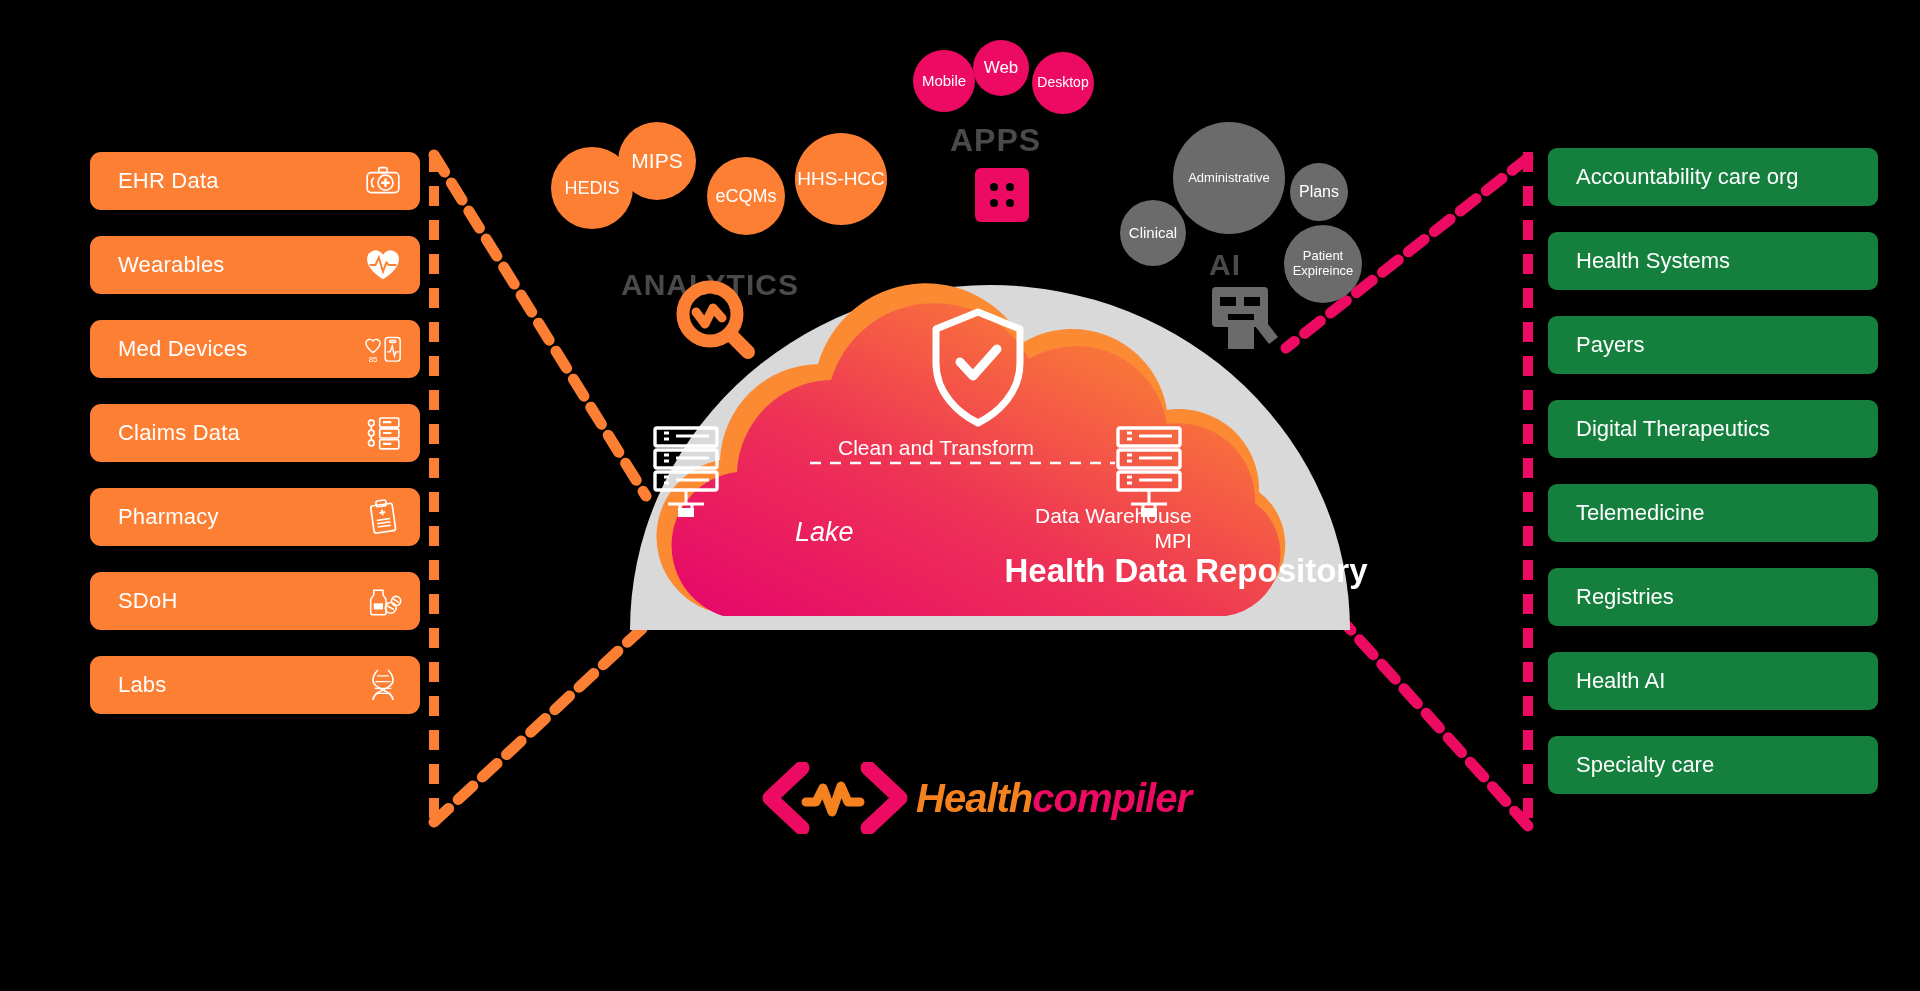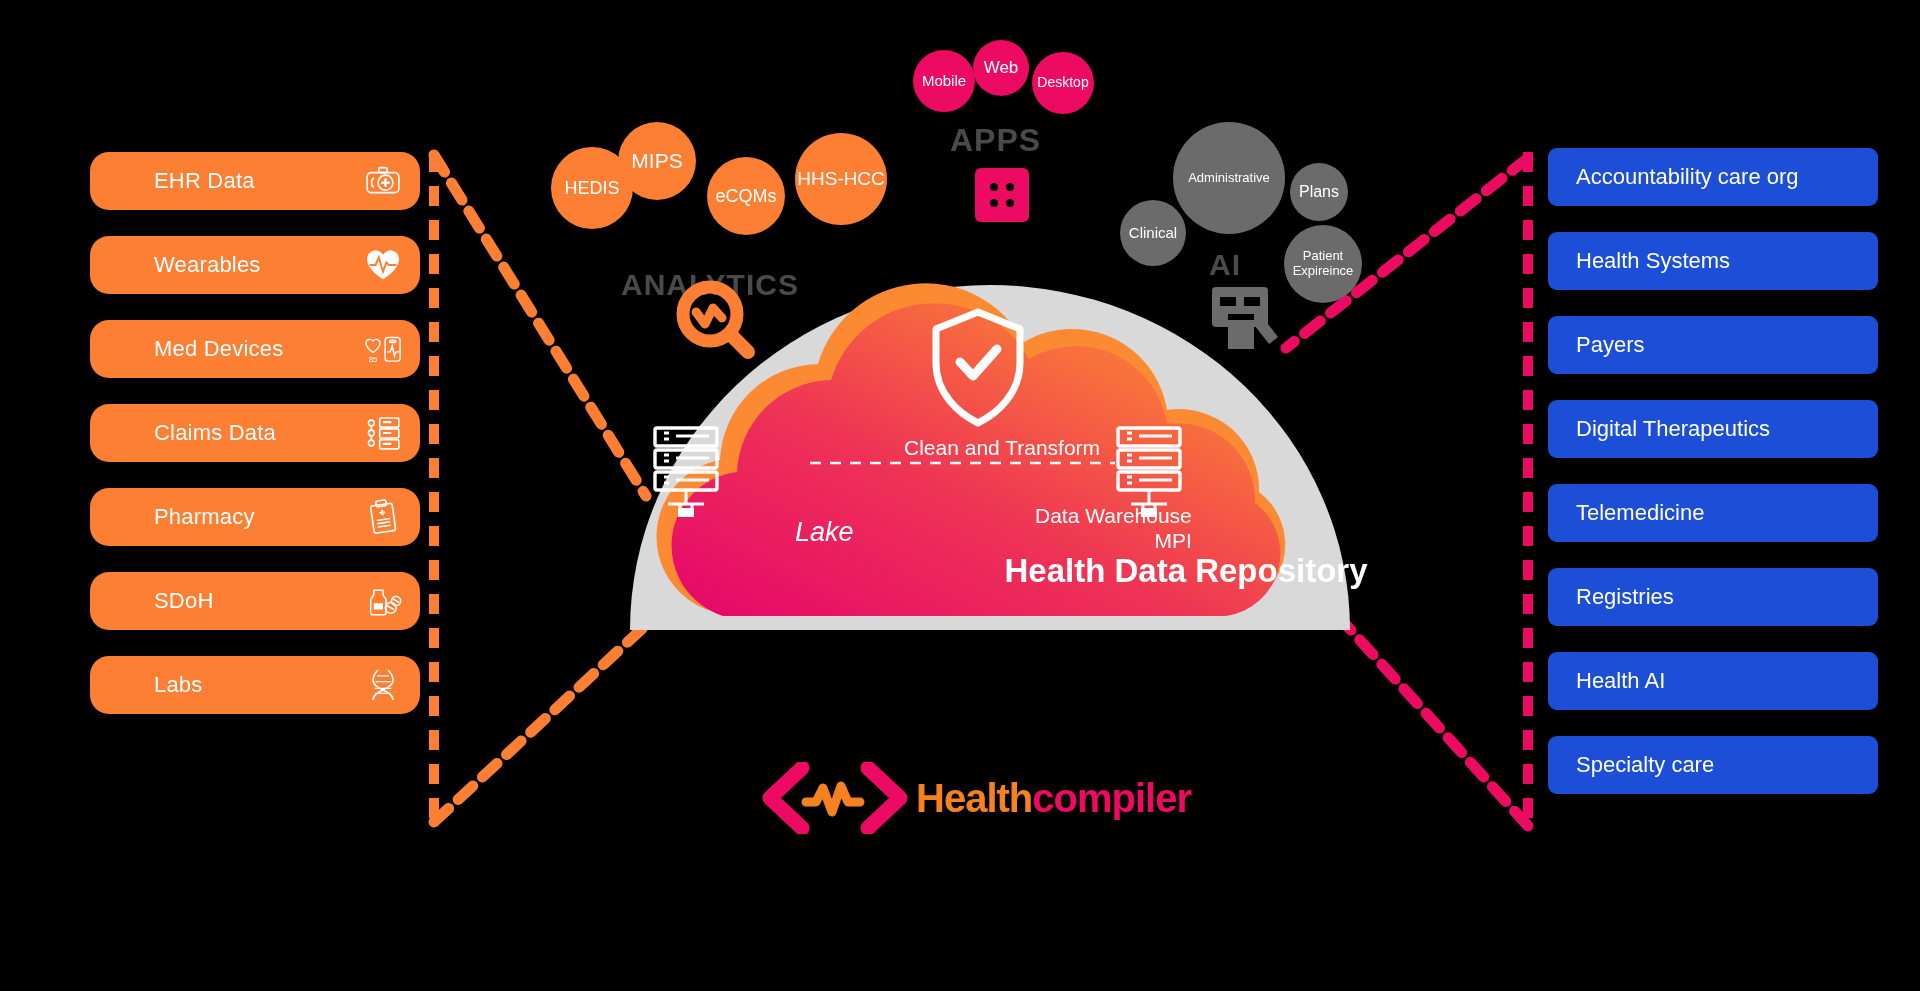--- a/index.html
+++ b/index.html
@@ -2,32 +2,32 @@
 <html><head>
 <meta charset="utf-8">
 <style>
   html,body{margin:0;padding:0;background:#000;}
   body{width:1920px;height:991px;position:relative;overflow:hidden;
        font-family:"Liberation Sans","DejaVu Sans",sans-serif;}
   #stage{position:absolute;left:0;top:0;width:1920px;height:991px;}
 
   
   .left-col{position:absolute;left:90px;top:152px;width:330px;}
-  .lbtn{position:relative;height:58px;margin-bottom:26px;border-radius:19px;
+  .lbtn{position:relative;height:58px;margin-bottom:26px;border-radius:11px;
         background:#FC7F33;display:flex;align-items:center;
-        box-shadow:3px 4px 0 rgba(0,0,0,0.35);padding-left:36px;}
+        box-shadow:3px 4px 0 rgba(0,0,0,0.35);}
   .lbtn .lbl{color:#fff;font-size:22px;padding-left:28px;letter-spacing:.2px;
              white-space:nowrap;}
   .lbtn .ico{position:absolute;right:14px;top:50%;transform:translateY(-50%);
              width:46px;height:46px;display:flex;align-items:center;justify-content:center;}
   .lbtn .ico svg{width:40px;height:40px;display:block;}
 
   
   .right-col{position:absolute;left:1548px;top:148px;width:330px;}
-  .rbtn{height:58px;margin-bottom:26px;border-radius:9px;background:#1d4ed8;
+  .rbtn{height:58px;margin-bottom:26px;border-radius:9px;background:#15803d;
         display:flex;align-items:center;box-shadow:3px 4px 0 rgba(0,0,0,0.35);}
   .rbtn .lbl{color:#fff;font-size:22px;padding-left:28px;white-space:nowrap;}
 
   
   #connectors{position:absolute;left:0;top:0;width:1920px;height:991px;
               pointer-events:none;}
 
   
   .bubble{position:absolute;border-radius:50%;display:flex;align-items:center;
           justify-content:center;text-align:center;color:#fff;line-height:1.12;
@@ -37,32 +37,32 @@
   .bub-gray{background:#6B6B6B;}
 
   
   .sect-cap{position:absolute;color:#4A4A4A;font-weight:bold;letter-spacing:1px;}
 
   
   #cloudwrap{position:absolute;left:620px;top:250px;width:740px;height:380px;}
   #cloudwrap svg{display:block;width:740px;height:380px;}
 
   .cloud-txt{position:absolute;color:#fff;text-align:center;white-space:nowrap;}
-  #t-clean{left:904px;top:436px;font-size:21px;}
+  #t-clean{left:838px;top:436px;font-size:21px;}
   #t-lake{left:795px;top:517px;font-size:27px;font-style:italic;}
   #t-dw{left:1035px;top:503px;font-size:21px;text-align:right;line-height:1.2;}
   #t-hdr{left:0;top:552px;width:1920px;font-size:33px;font-weight:bold;padding-left:28px;}
   #t-hdr span{position:relative;left:198px;}
 
   
   #logo{position:absolute;left:760px;top:760px;width:440px;height:76px;
         display:flex;align-items:center;}
   #logo .mark{width:150px;height:72px;flex:0 0 150px;}
   #logo .word{font-size:40px;font-weight:bold;letter-spacing:-1px;
-              margin-left:6px;white-space:nowrap;}
+              margin-left:6px;white-space:nowrap;font-style:italic;}
   #logo .w1{color:#F5821F;}
   #logo .w2{color:#ED0A62;}
 </style>
 </head>
 <body>
 
 <div id="stage">
 
   <svg id="connectors" viewBox="0 0 1920 991">
 

